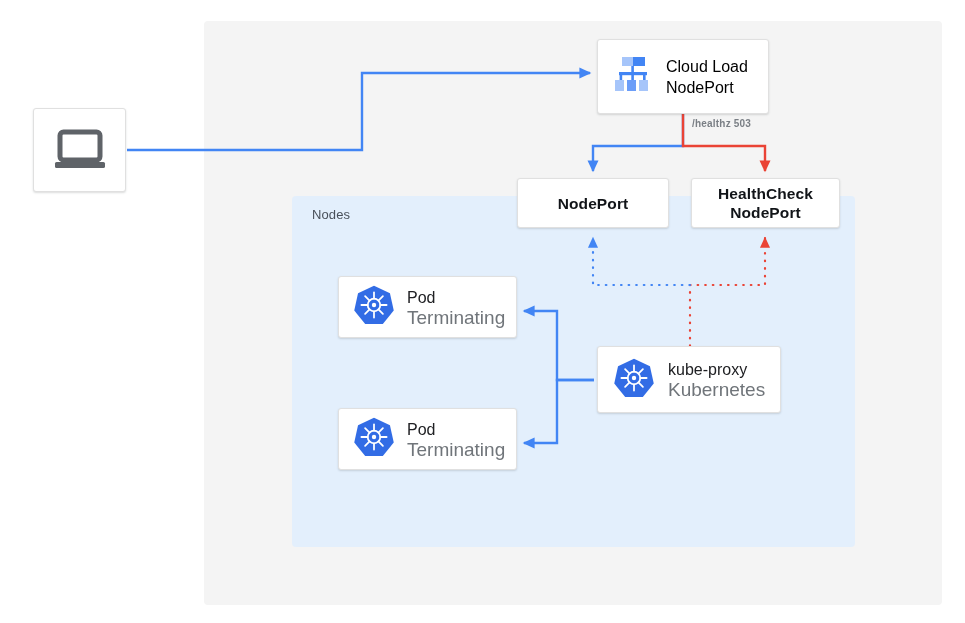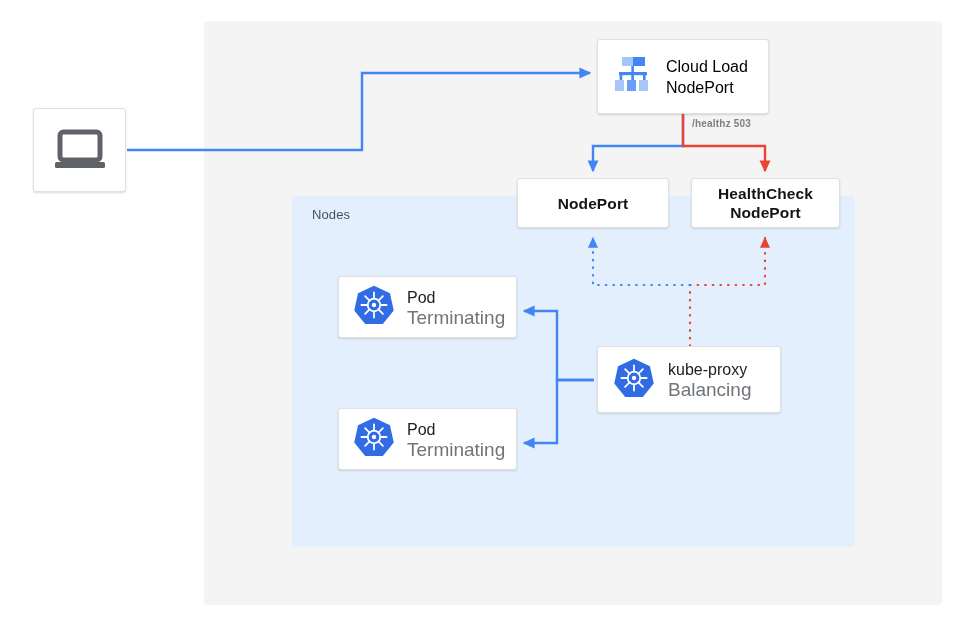--- a/index.html
+++ b/index.html
@@ -306,17 +306,17 @@
           <line x1="28.8" y1="28.8" x2="39.4" y2="39.4"></line>
           <line x1="60.6" y1="60.6" x2="71.2" y2="71.2"></line>
           <line x1="71.2" y1="28.8" x2="60.6" y2="39.4"></line>
           <line x1="39.4" y1="60.6" x2="28.8" y2="71.2"></line>
         </g>
         <circle cx="50" cy="50" r="5.2" fill="#ffffff"></circle>
       </svg>
     </span>
     <div class="entity-textblock">
       <span class="entity-title">kube-proxy</span>
-      <span class="entity-sub">Balancing</span>
+      <span class="entity-sub">Kubernetes</span>
     </div>
   </div>
 
 </div>
 
 </body></html>

